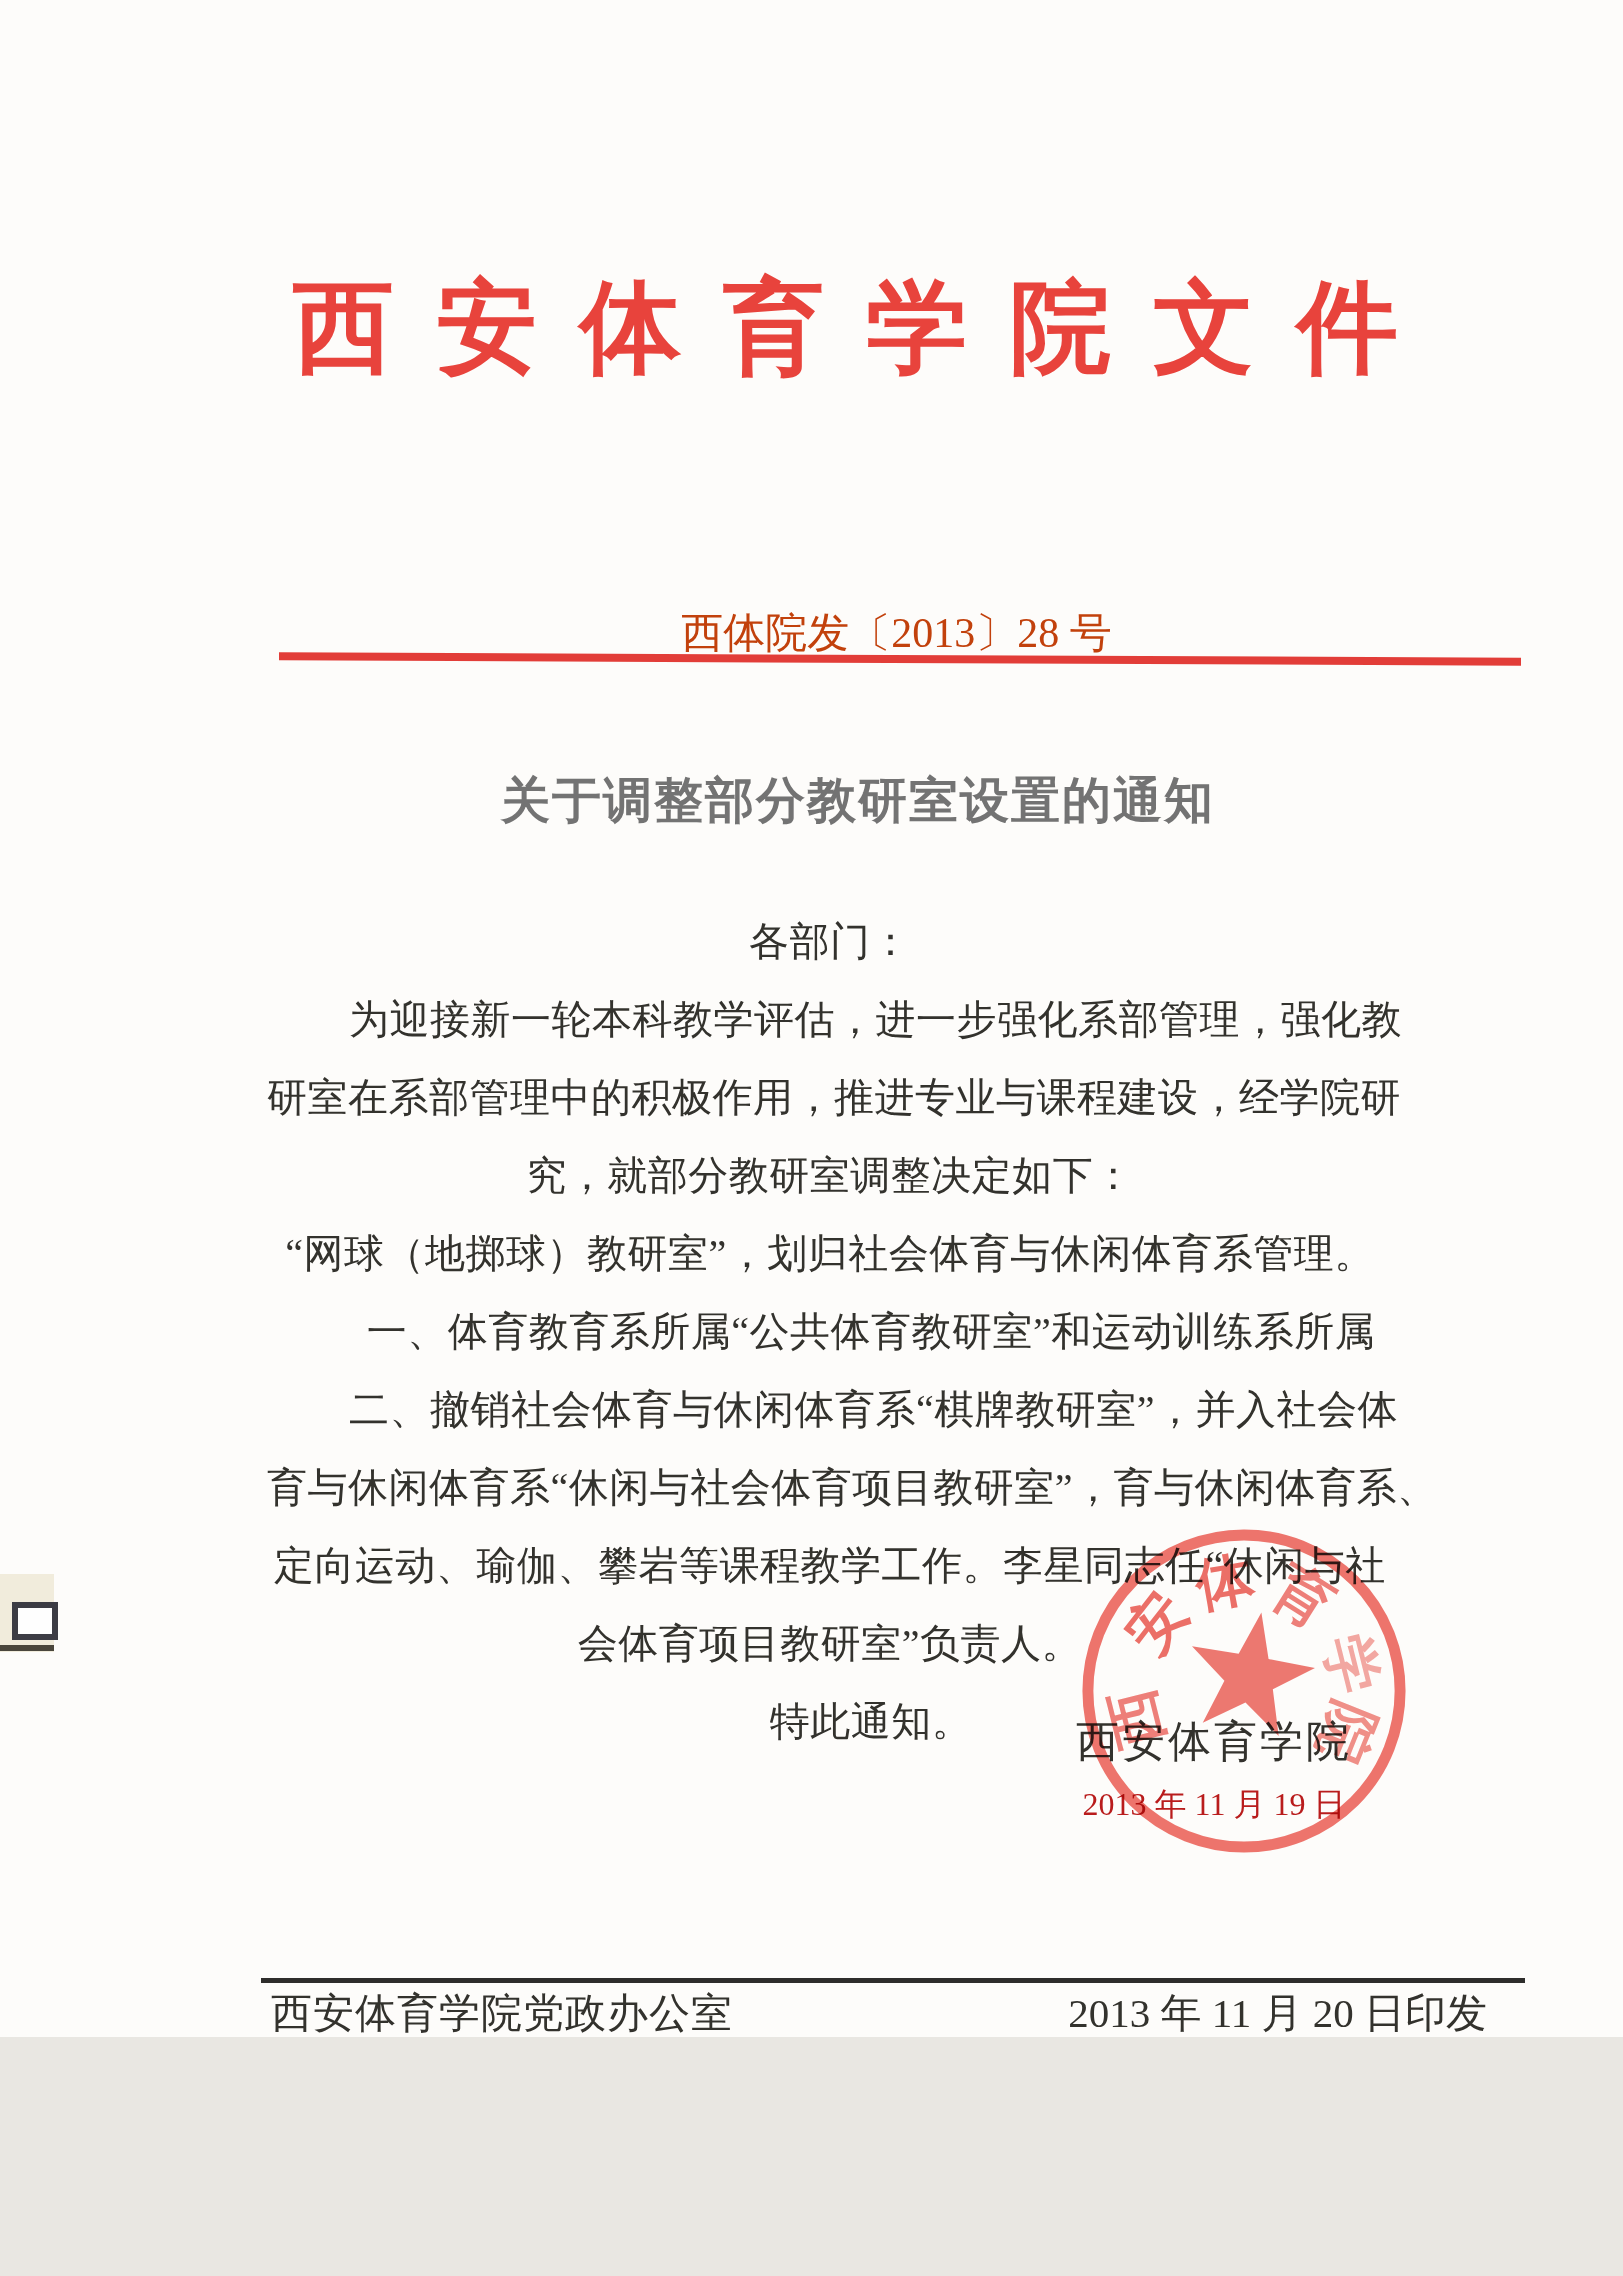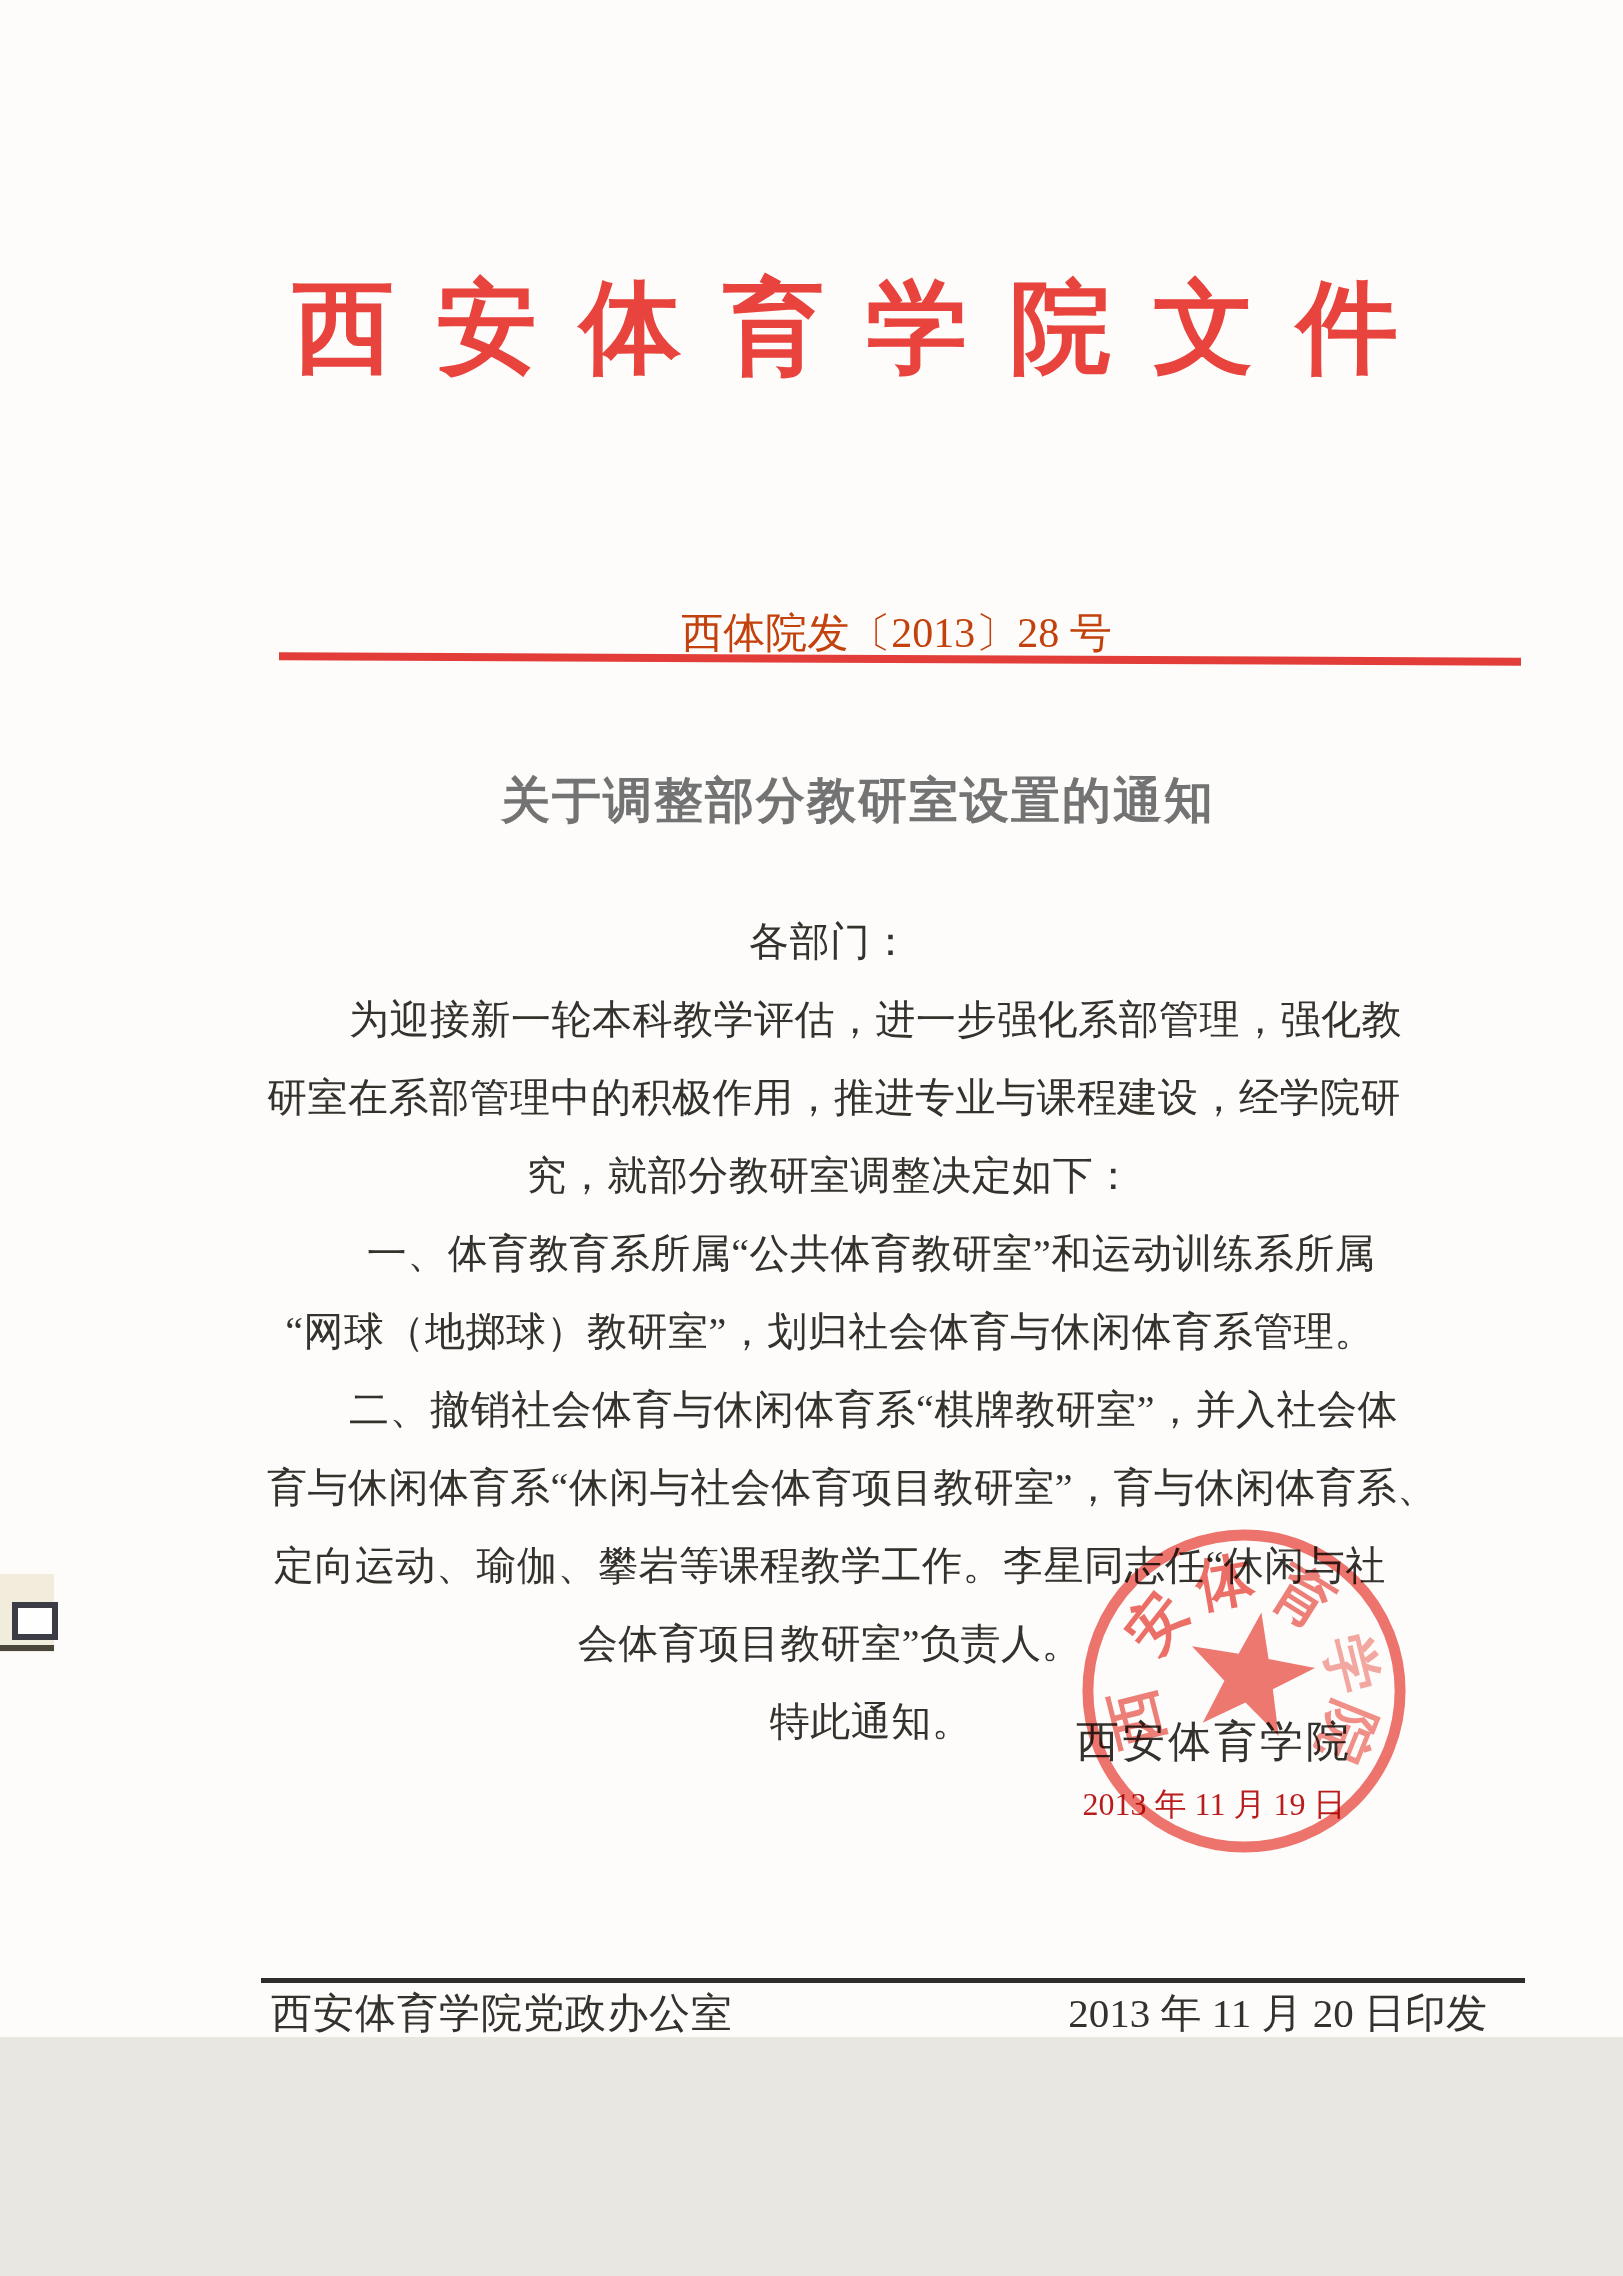--- a/index.html
+++ b/index.html
@@ -119,22 +119,22 @@
   <div class="doc-number">西体院发〔2013〕28 号</div>
   <div class="red-rule"></div>
 
   <div class="subject-title">关于调整部分教研室设置的通知</div>
 
   <div class="body-block">
     <div class="body-line">各部门：</div>
     <div class="body-line indent">为迎接新一轮本科教学评估，进一步强化系部管理，强化教</div>
     <div class="body-line">研室在系部管理中的积极作用，推进专业与课程建设，经学院研</div>
     <div class="body-line">究，就部分教研室调整决定如下：</div>
+    <div class="body-line">“网球（地掷球）教研室”，划归社会体育与休闲体育系管理。</div>
     <div class="body-line indent">一、体育教育系所属“公共体育教研室”和运动训练系所属</div>
-    <div class="body-line">“网球（地掷球）教研室”，划归社会体育与休闲体育系管理。</div>
     <div class="body-line indent">二、撤销社会体育与休闲体育系“棋牌教研室”，并入社会体</div>
     <div class="body-line">育与休闲体育系“休闲与社会体育项目教研室”，育与休闲体育系、</div>
     <div class="body-line">定向运动、瑜伽、攀岩等课程教学工作。李星同志任“休闲与社</div>
     <div class="body-line">会体育项目教研室”负责人。</div>
     <div class="body-line indent">特此通知。</div>
   </div>
 
   <div class="sig-org">西安体育学院</div>
   <div class="sig-date">2013 年 11 月 19 日</div>
 

